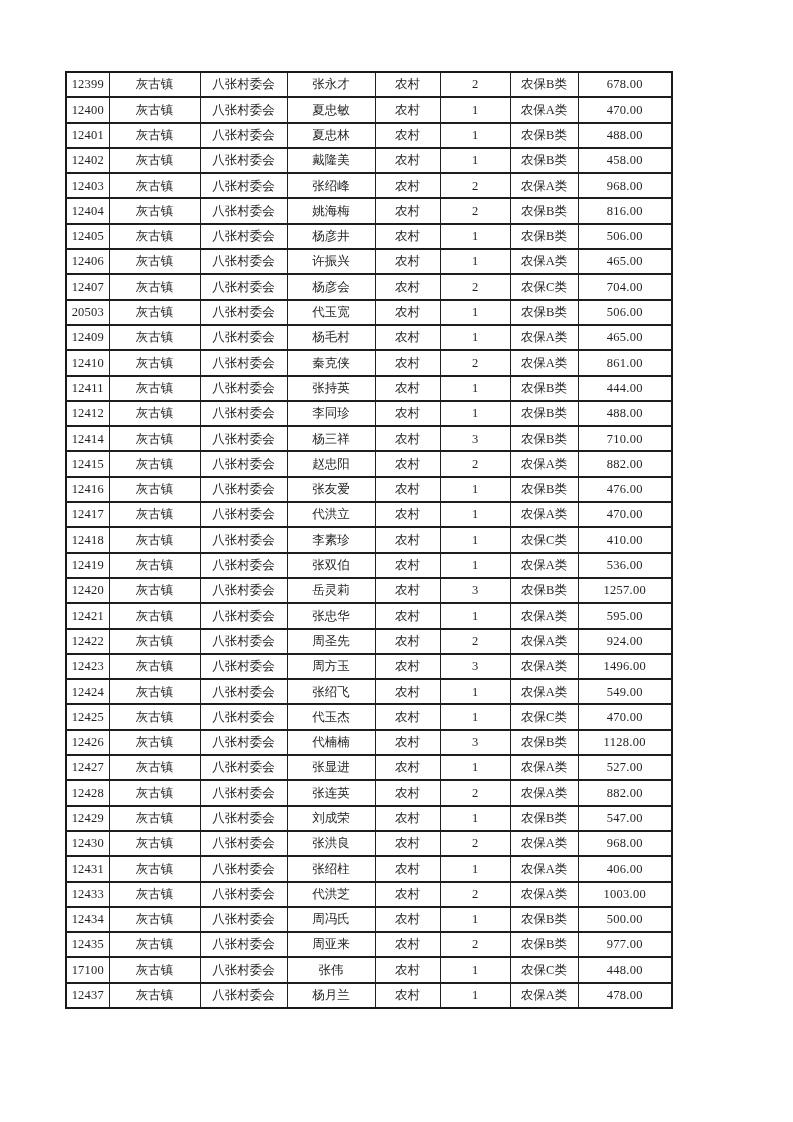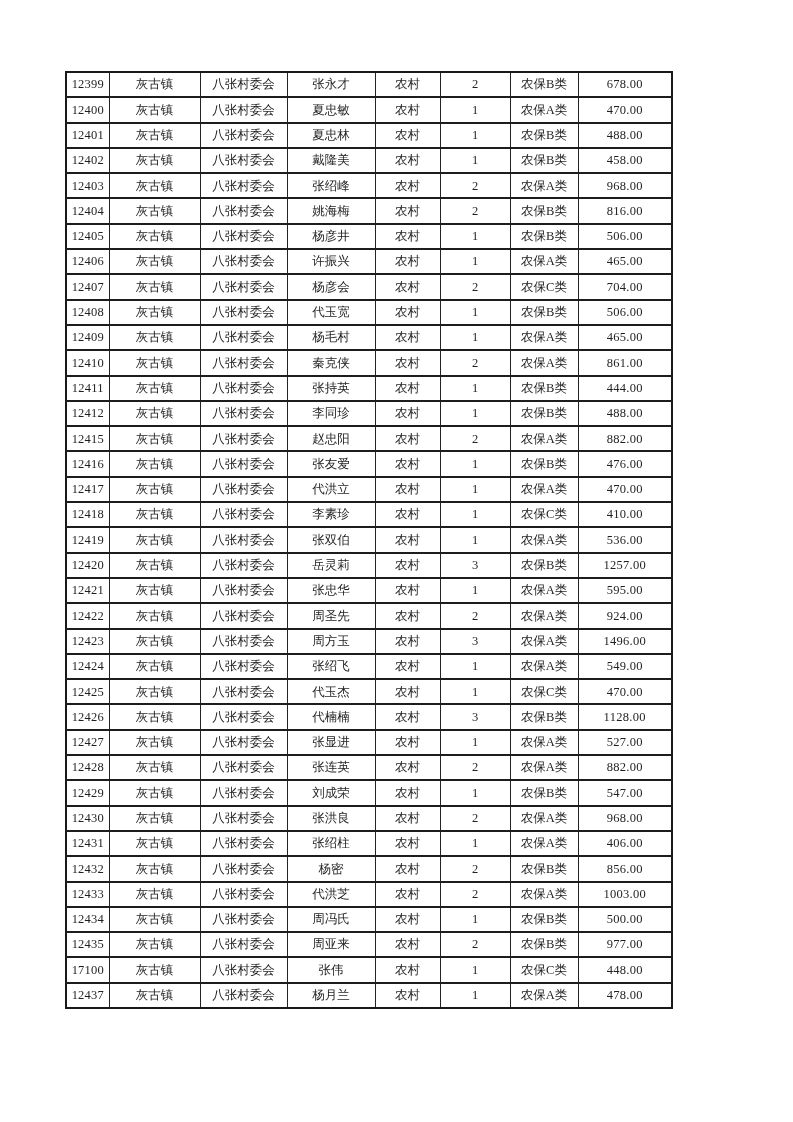--- a/index.html
+++ b/index.html
@@ -163,21 +163,21 @@
     <td class="c-town">灰古镇</td>
     <td class="c-village">八张村委会</td>
     <td class="c-name">杨彦会</td>
     <td class="c-house">农村</td>
     <td class="c-count">2</td>
     <td class="c-category">农保C类</td>
     <td class="c-amount">704.00</td>
   </tr>
 
   <tr>
-    <td class="c-id">12408</td>
+    <td class="c-id">20503</td>
     <td class="c-town">灰古镇</td>
     <td class="c-village">八张村委会</td>
     <td class="c-name">代玉宽</td>
     <td class="c-house">农村</td>
     <td class="c-count">1</td>
     <td class="c-category">农保B类</td>
     <td class="c-amount">506.00</td>
   </tr>
 
   <tr>
@@ -218,20 +218,30 @@
     <td class="c-town">灰古镇</td>
     <td class="c-village">八张村委会</td>
     <td class="c-name">李同珍</td>
     <td class="c-house">农村</td>
     <td class="c-count">1</td>
     <td class="c-category">农保B类</td>
     <td class="c-amount">488.00</td>
   </tr>
 
 
+  <tr>
+    <td class="c-id">12414</td>
+    <td class="c-town">灰古镇</td>
+    <td class="c-village">八张村委会</td>
+    <td class="c-name">杨三祥</td>
+    <td class="c-house">农村</td>
+    <td class="c-count">3</td>
+    <td class="c-category">农保B类</td>
+    <td class="c-amount">710.00</td>
+  </tr>
 
   <tr>
     <td class="c-id">12415</td>
     <td class="c-town">灰古镇</td>
     <td class="c-village">八张村委会</td>
     <td class="c-name">赵忠阳</td>
     <td class="c-house">农村</td>
     <td class="c-count">2</td>
     <td class="c-category">农保A类</td>
     <td class="c-amount">882.00</td>
@@ -406,30 +416,20 @@
     <td class="c-id">12431</td>
     <td class="c-town">灰古镇</td>
     <td class="c-village">八张村委会</td>
     <td class="c-name">张绍柱</td>
     <td class="c-house">农村</td>
     <td class="c-count">1</td>
     <td class="c-category">农保A类</td>
     <td class="c-amount">406.00</td>
   </tr>
 
-  <tr>
-    <td class="c-id">12432</td>
-    <td class="c-town">灰古镇</td>
-    <td class="c-village">八张村委会</td>
-    <td class="c-name">杨密</td>
-    <td class="c-house">农村</td>
-    <td class="c-count">2</td>
-    <td class="c-category">农保B类</td>
-    <td class="c-amount">856.00</td>
-  </tr>
 
   <tr>
     <td class="c-id">12433</td>
     <td class="c-town">灰古镇</td>
     <td class="c-village">八张村委会</td>
     <td class="c-name">代洪芝</td>
     <td class="c-house">农村</td>
     <td class="c-count">2</td>
     <td class="c-category">农保A类</td>
     <td class="c-amount">1003.00</td>

